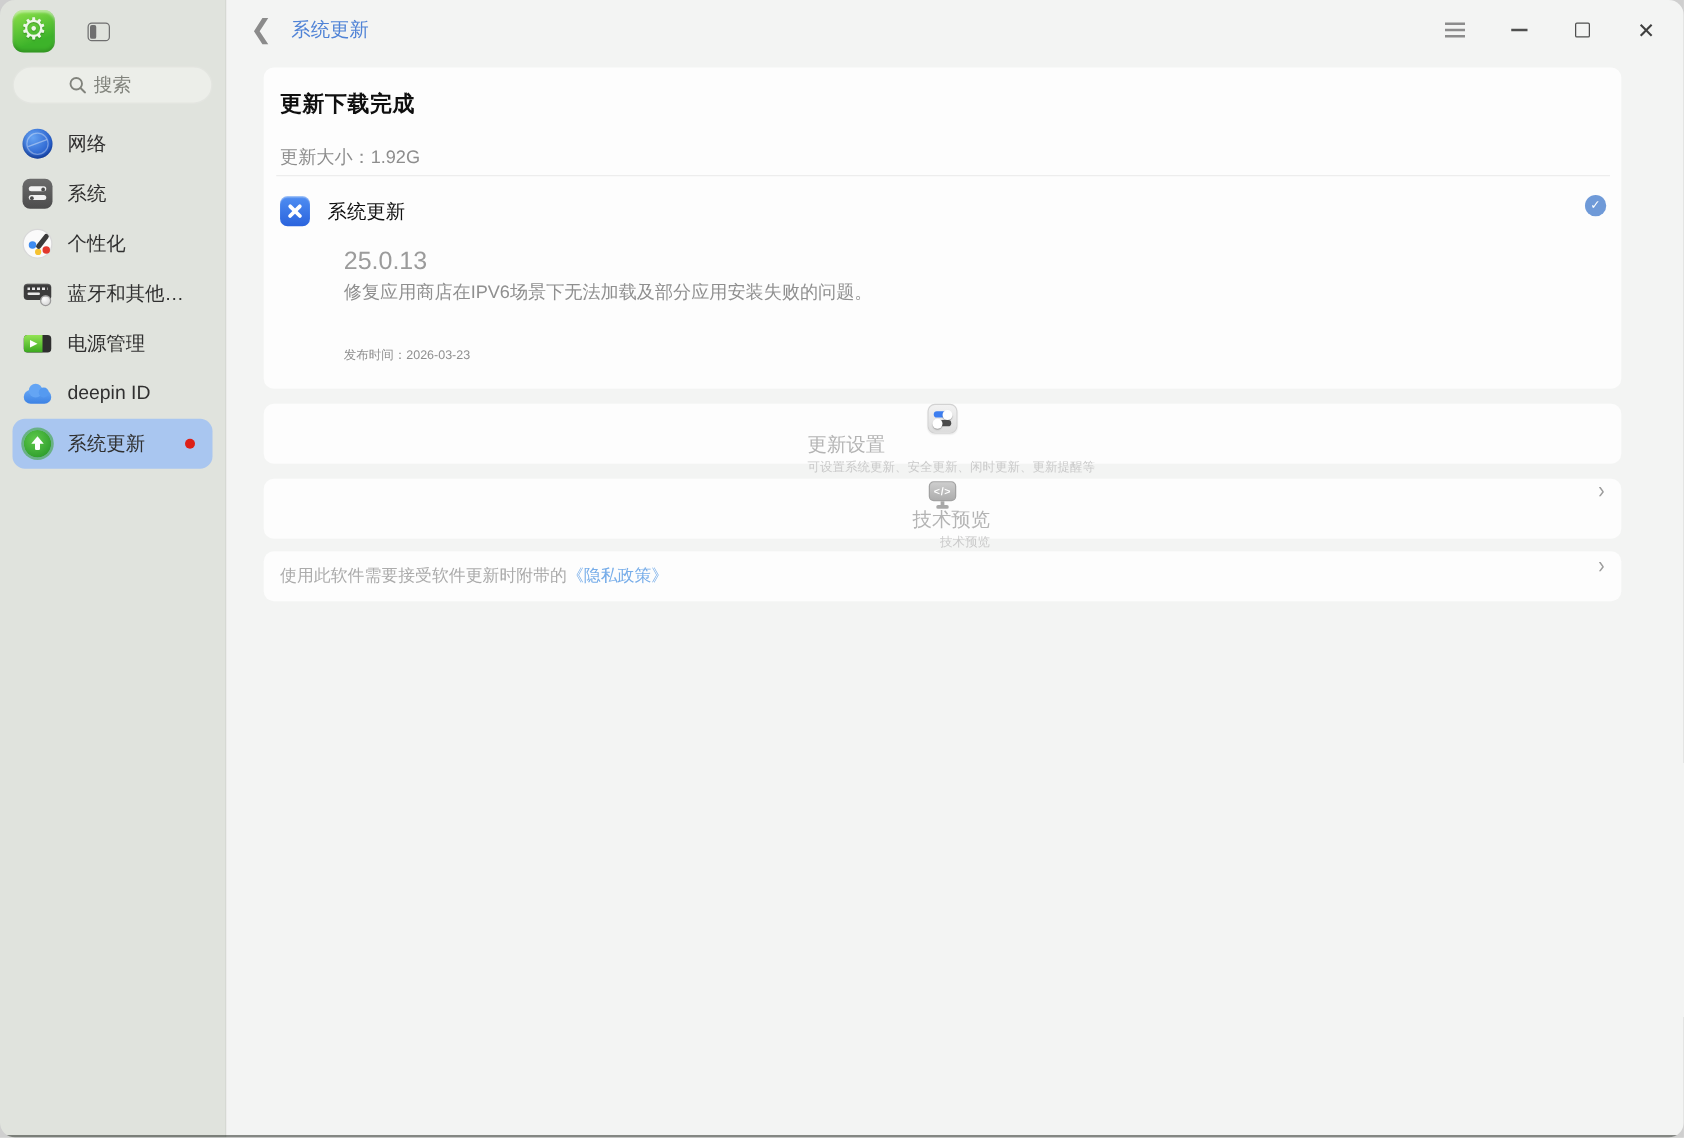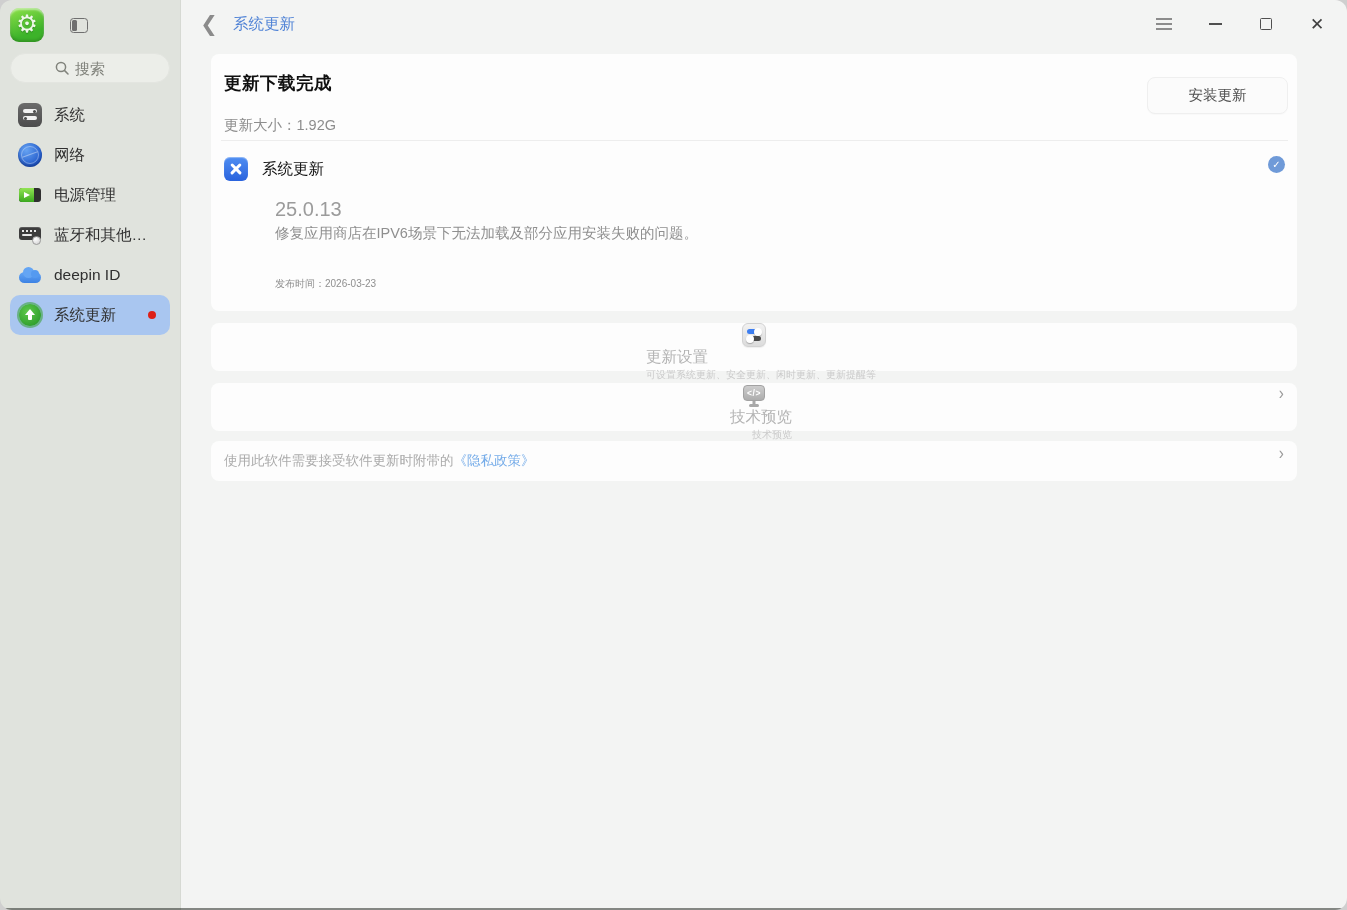--- a/index.html
+++ b/index.html
@@ -138,42 +138,51 @@
     </div>
     <div class="search-box">
       <svg width="14" height="14" viewBox="0 0 14 14">
           <circle cx="6" cy="6" r="4.6" fill="none" stroke="#81837c" stroke-width="1.5"></circle>
           <line x1="9.4" y1="9.4" x2="13" y2="13" stroke="#81837c" stroke-width="1.5" stroke-linecap="round"></line>
         </svg>
       <input placeholder="搜索" style="">
     </div>
     <div class="nav">
       <div class="nav-item">
+        <span class="ic ic-network"></span>
+        <span>网络</span>
+      </div>
+      <div class="nav-item">
         <span class="ic ic-system">
             <i></i>
             <i></i>
           </span>
         <span>系统</span>
       </div>
       <div class="nav-item">
-        <span class="ic ic-network"></span>
-        <span>网络</span>
-      </div>
-      <div class="nav-item">
-        <span class="ic ic-power">
-            <i class="bat"></i>
-          </span>
-        <span>电源管理</span>
+        <span class="ic ic-person">
+            <i class="d1"></i>
+            <i class="d2"></i>
+            <i class="d3"></i>
+            <i class="brush"></i>
+          </span>
+        <span>个性化</span>
       </div>
       <div class="nav-item">
         <span class="ic ic-kbd">
             <i class="kb"></i>
             <i class="ms"></i>
           </span>
         <span>蓝牙和其他…</span>
+      </div>
+      <div class="nav-item">
+        <span class="ic ic-power">
+            <i class="bat"></i>
+          </span>
+        <span>电源管理</span>
       </div>
       <div class="nav-item">
         <span class="ic ic-cloud">
             <i class="c1"></i>
             <i class="c2"></i>
             <i class="c3"></i>
           </span>
         <span>deepin ID</span>
       </div>
       <div class="nav-item selected">
@@ -211,21 +220,20 @@
           </div>
       </div>
     </div>
 
     <div class="content">
 
       <div class="card card-a">
         <div class="sec1">
           <div class="sec1-title">更新下载完成</div>
           <div class="sec1-size">更新大小：1.92G</div>
-          <button class="install-btn">安装更新</button>
         </div>
         <div class="divider"></div>
         <div class="sec2">
           <div class="sec2-head">
             <span class="blue-tool"></span>
             <span class="sec2-title">系统更新</span>
           </div>
           <div class="check">✓</div>
           <div class="sec2-body">
             <div class="build">25.0.13</div>

